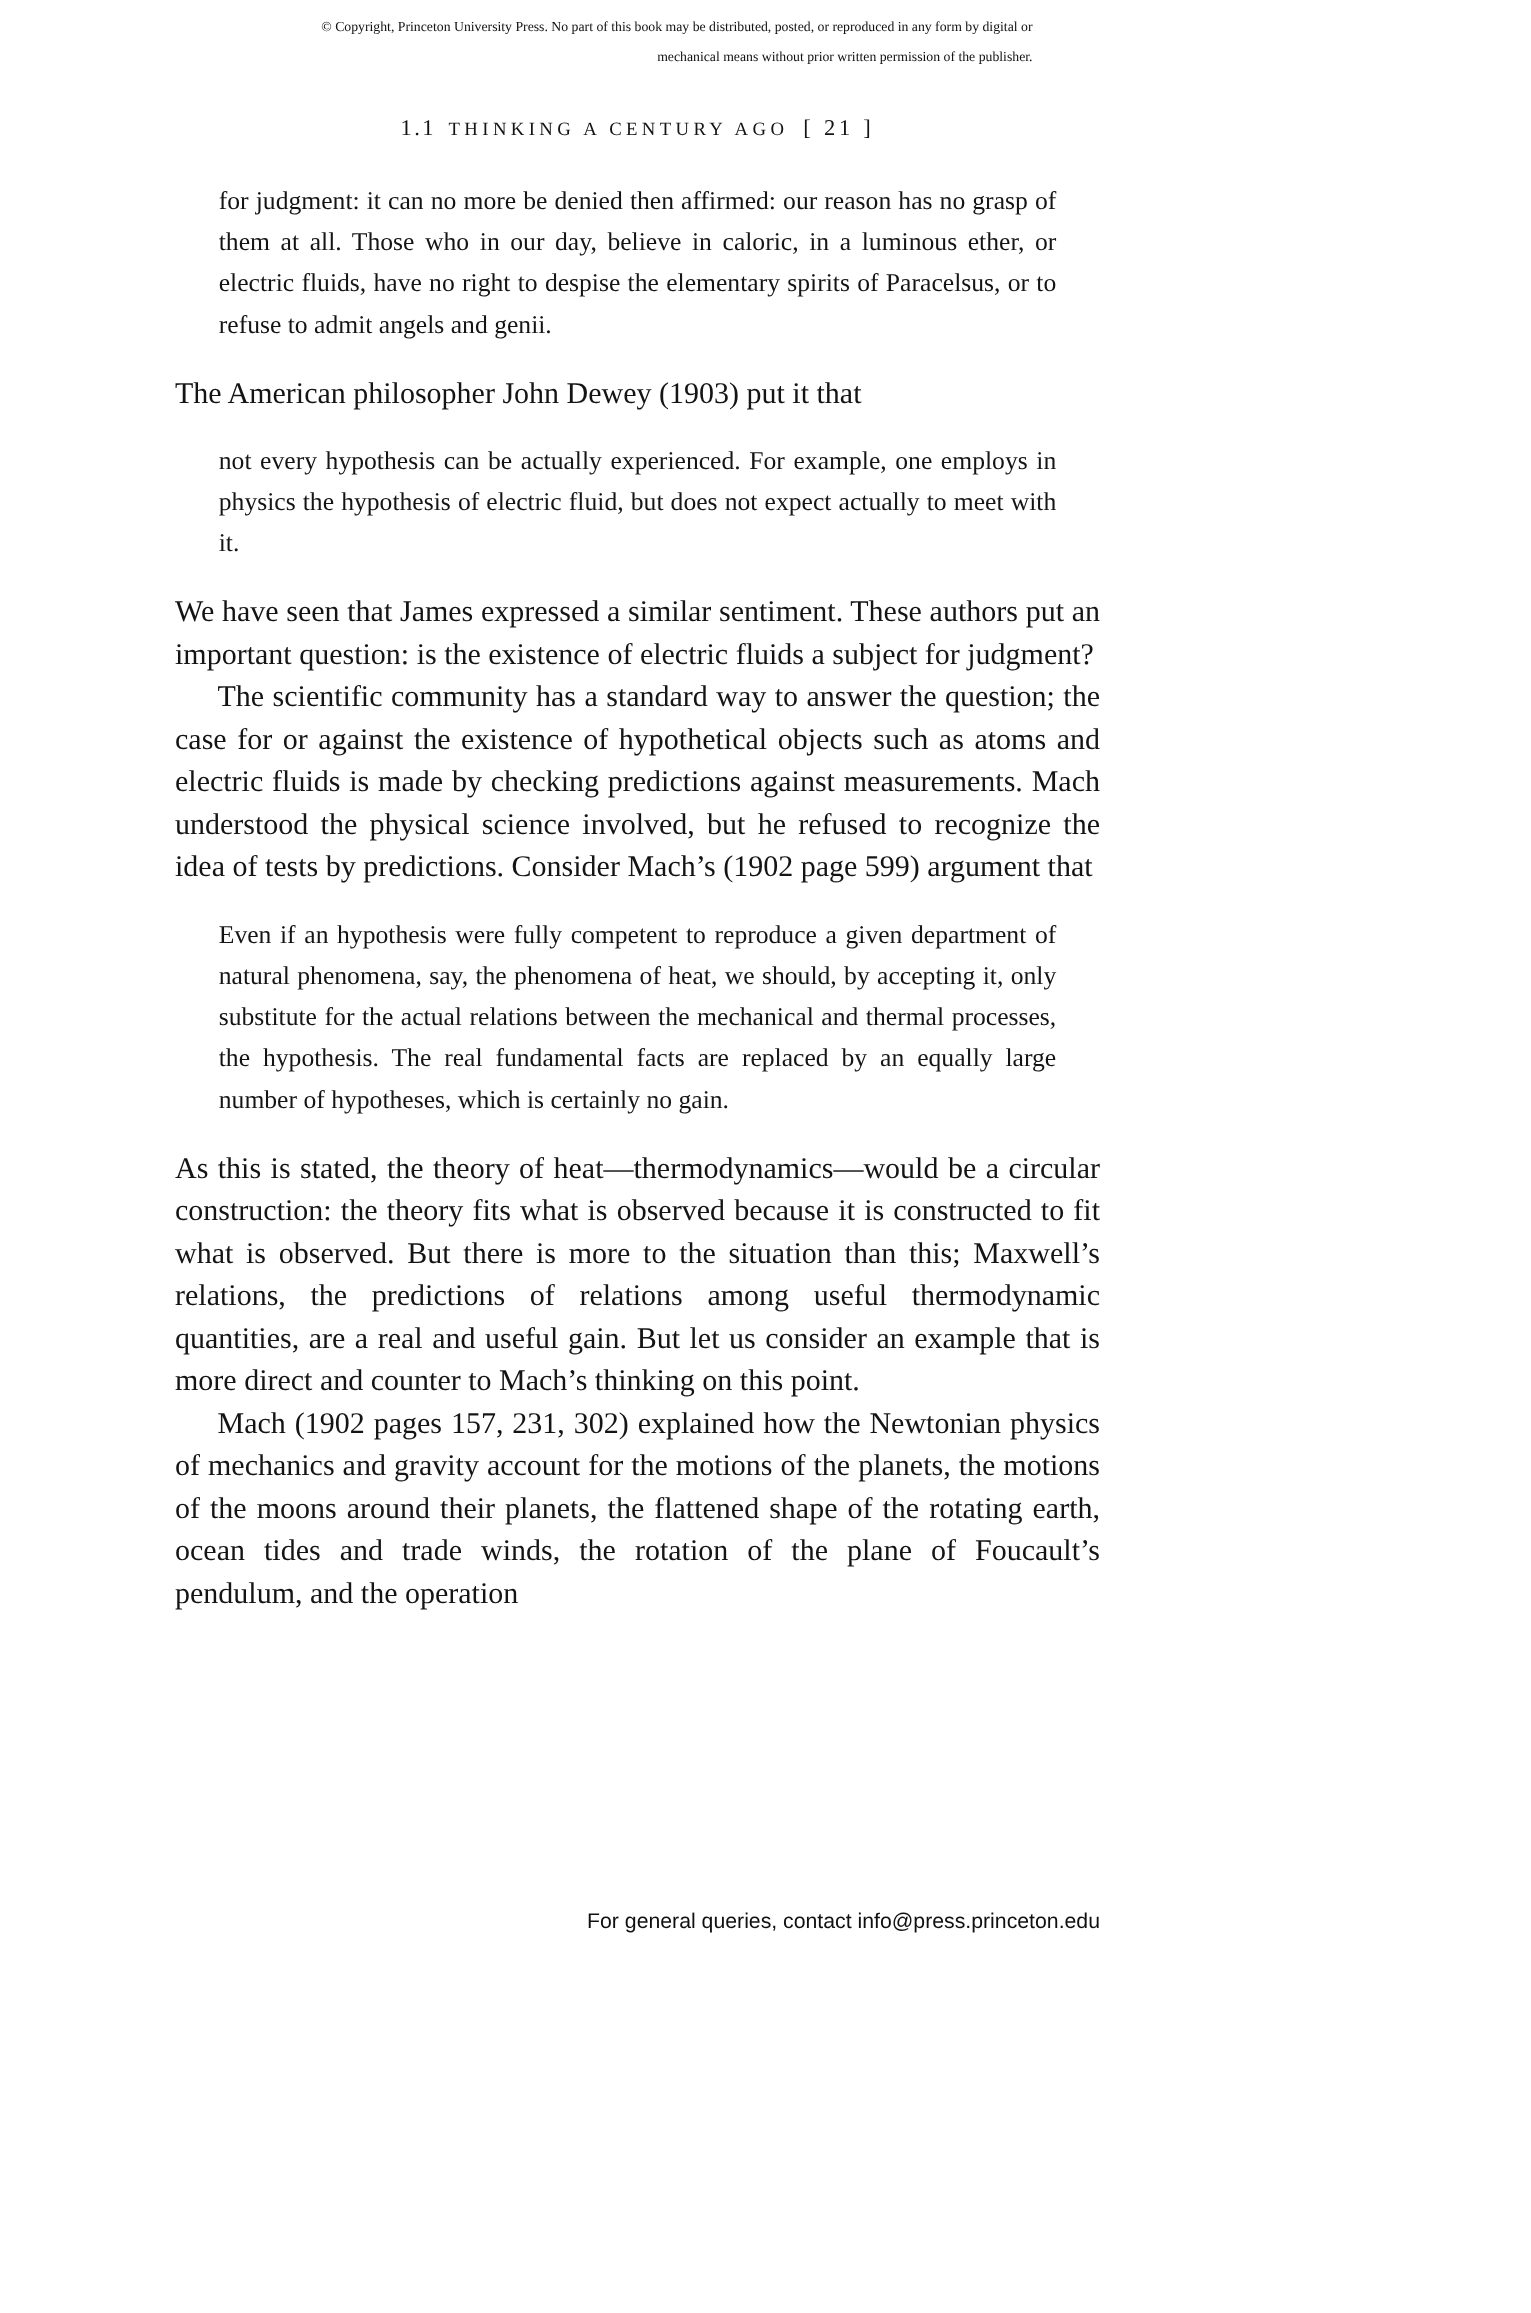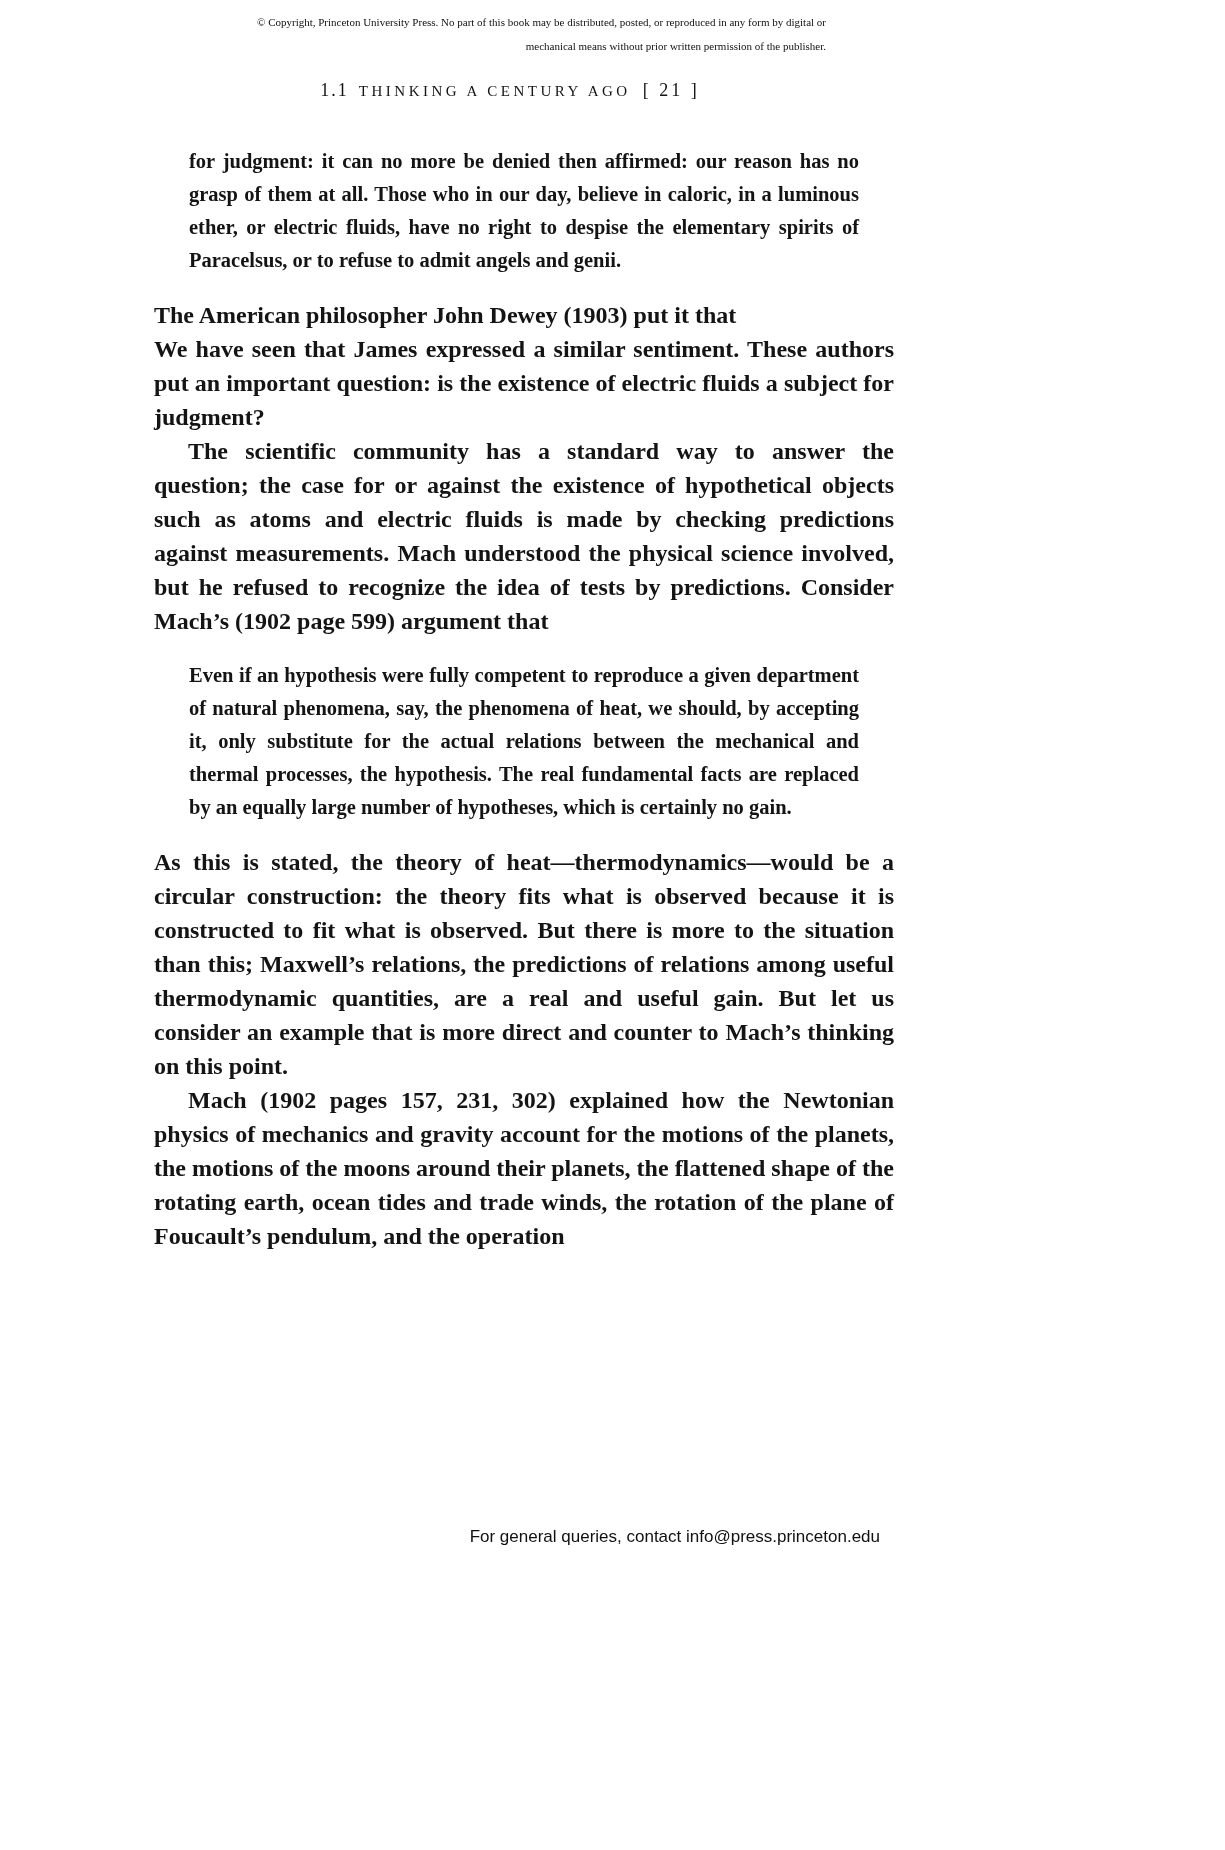--- a/index.html
+++ b/index.html
@@ -26,21 +26,21 @@
     font-family: Liberation Serif, serif;
     font-size: 11px;
     line-height: 24px;
     color: #101010;
     text-align: right;
   }
 
   
   .running-head {
     position: absolute;
-    top: 80px;
+    top: 92px;
     left: 140px;
     width: 740px;
     text-align: center;
     font-size: 18px;
     letter-spacing: 2px;
     color: #141414;
     white-space: nowrap;
   }
   .running-head .rh-section {
     margin-right: 10px;
@@ -52,23 +52,22 @@
     margin-right: 12px;
   }
   .running-head .rh-page {
     letter-spacing: 3px;
   }
 
   
   .text-column {
     position: absolute;
     top: 132px;
-    left: 154px;
+    left: 140px;
     width: 740px;
-    font-weight: bold;
   }
 
   .para {
     font-size: 24px;
     line-height: 34px;
     text-align: justify;
     margin: 0;
   }
   .para.indent {
     text-indent: 34px;
@@ -106,20 +105,21 @@
   <div class="running-head">
     <span class="rh-section">1.1</span><span class="rh-title">thinking a century ago</span><span class="rh-page">[ 21 ]</span>
   </div>
 
   <div class="text-column">
 
     <p class="quote first">for judgment: it can no more be denied then affirmed: our reason has no grasp of them at all. Those who in our day, believe in caloric, in a luminous ether, or electric fluids, have no right to despise the elementary spirits of Paracelsus, or to refuse to admit angels and genii.</p>
 
     <p class="para">The American philosopher John Dewey (1903) put it that</p>
 
+    <p class="quote">not every hypothesis can be actually experienced. For example, one employs in physics the hypothesis of electric fluid, but does not expect actually to meet with it.</p>
 
     <p class="para">We have seen that James expressed a similar sentiment. These authors put an important question: is the existence of electric fluids a subject for judgment?</p>
 
     <p class="para indent">The scientific community has a standard way to answer the question; the case for or against the existence of hypothetical objects such as atoms and electric fluids is made by checking predictions against measurements. Mach understood the physical science involved, but he refused to recognize the idea of tests by predictions. Consider Mach’s (1902 page 599) argument that</p>
 
     <p class="quote">Even if an hypothesis were fully competent to reproduce a given department of natural phenomena, say, the phenomena of heat, we should, by accepting it, only substitute for the actual relations between the mechanical and thermal processes, the hypothesis. The real fundamental facts are replaced by an equally large number of hypotheses, which is certainly no gain.</p>
 
     <p class="para">As this is stated, the theory of heat—thermodynamics—would be a circular construction: the theory fits what is observed because it is constructed to fit what is observed. But there is more to the situation than this; Maxwell’s relations, the predictions of relations among useful thermodynamic quantities, are a real and useful gain. But let us consider an example that is more direct and counter to Mach’s thinking on this point.</p>
 
     <p class="para indent">Mach (1902 pages 157, 231, 302) explained how the Newtonian physics of mechanics and gravity account for the motions of the planets, the motions of the moons around their planets, the flattened shape of the rotating earth, ocean tides and trade winds, the rotation of the plane of Foucault’s pendulum, and the operation</p>

